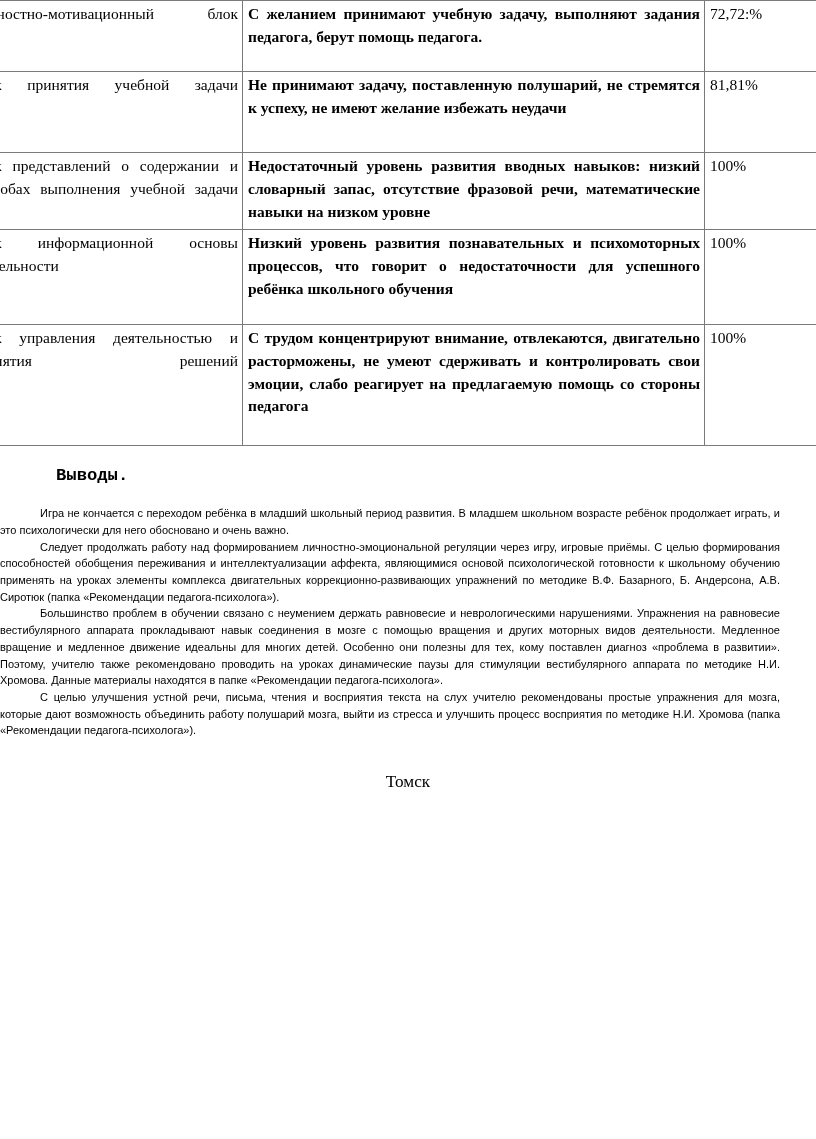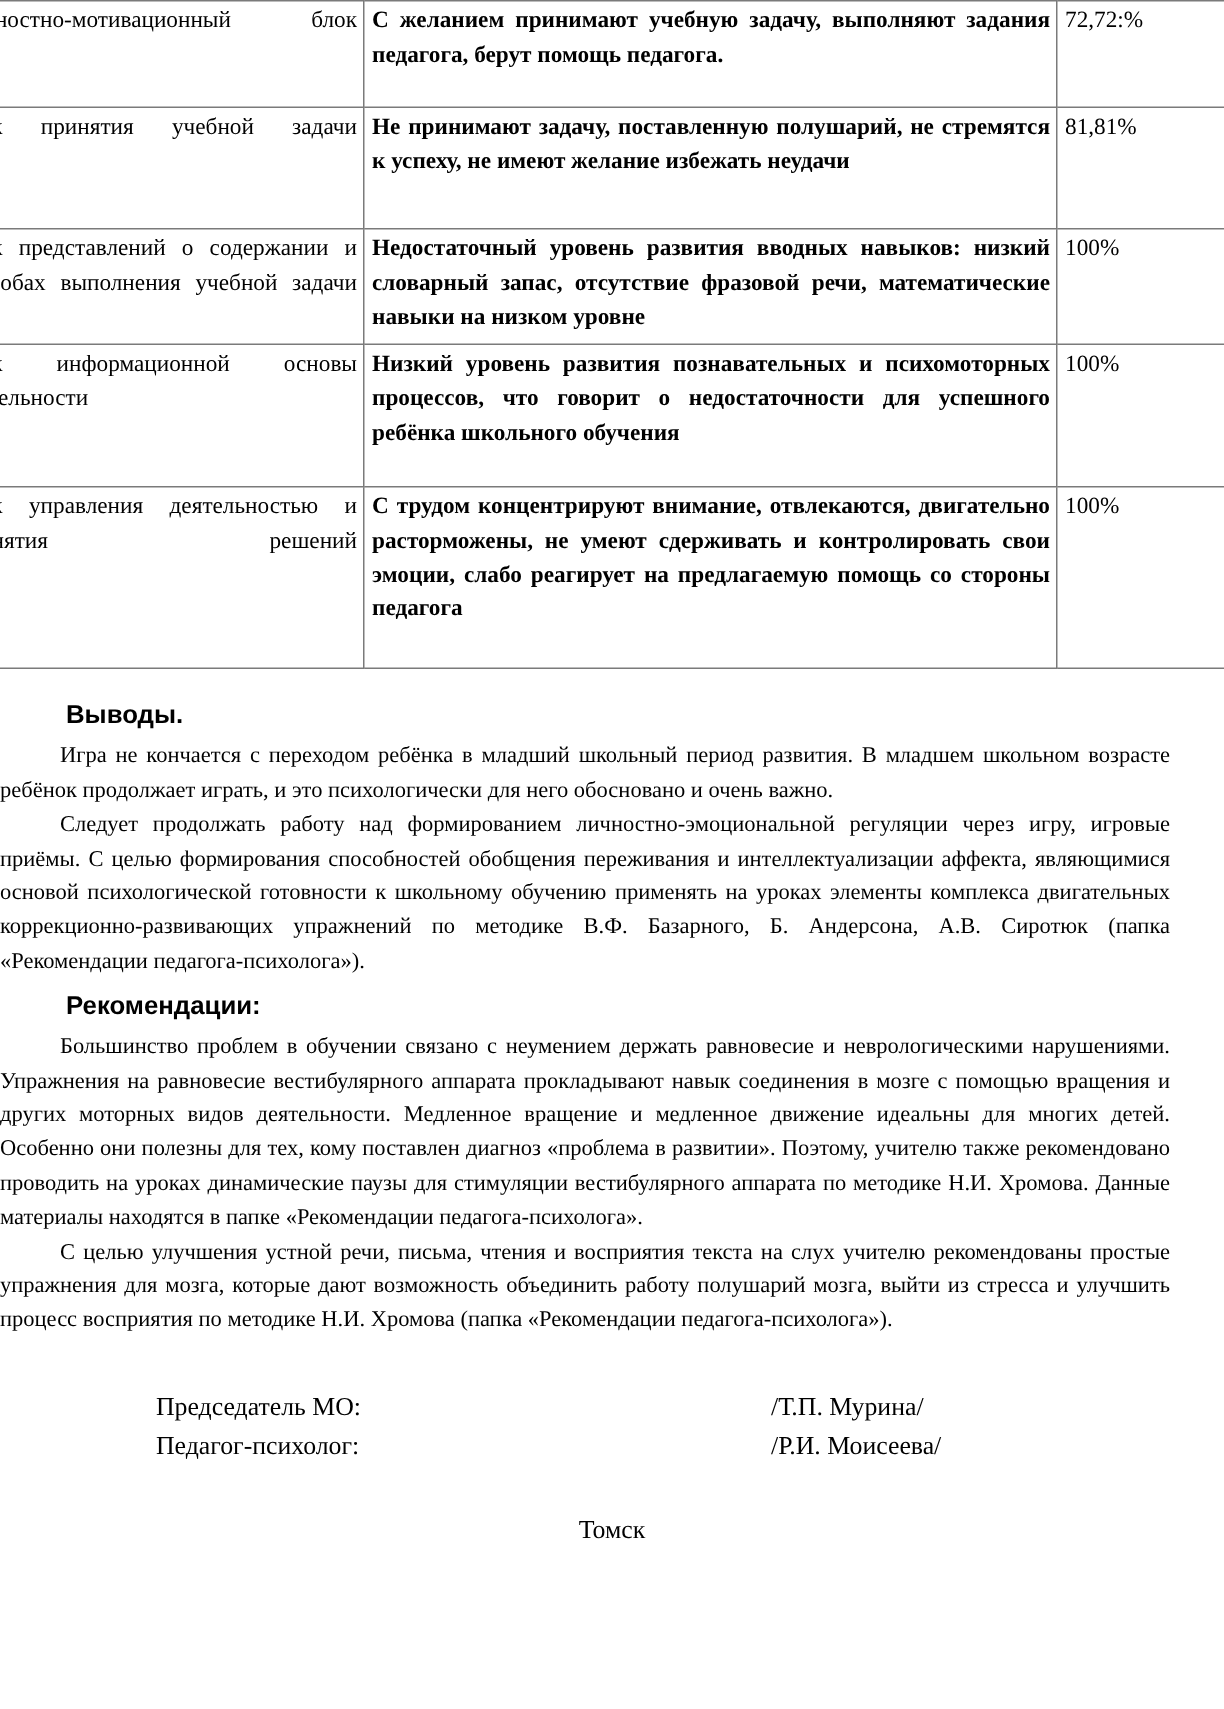--- a/index.html
+++ b/index.html
@@ -50,33 +50,33 @@
   .row-4 td { height: 90px; }
   .row-5 td { height: 116px; }
 
   
   .body-section {
     padding: 0 36px 0 36px;
     margin-top: 17px;
   }
   p.para {
     margin: 0;
-    font-size: 15px;
+    font-size: 11px;
     line-height: 1.52;
     text-align: justify;
     text-indent: 40px;
-    font-family: Liberation Serif, serif;
+    font-family: Liberation Sans, sans-serif;
   }
   p.heading-line {
-    margin: 4px;
+    margin: 16px;
     font-size: 17.2px;
     line-height: 1.52;
     text-indent: 40px;
     font-weight: bold;
-    font-family: Liberation Sans, sans-serif;
+    font-family: Liberation Mono, monospace;
   }
 
   
   .sign-block {
     margin-top: 33px;
     padding: 0 36px;
     font-size: 17.2px;
     line-height: 1.52;
   }
   .sign-row {
@@ -136,34 +136,23 @@
       </tr>
     </tbody>
   </table>
 
   <div class="body-section">
 
     <p class="heading-line">Выводы.</p>
     <p class="para">Игра не кончается с переходом ребёнка в младший школьный период развития. В младшем школьном возрасте ребёнок продолжает играть, и это психологически для него обосновано и очень важно.</p>
     <p class="para">Следует продолжать работу над формированием личностно-эмоциональной регуляции через игру, игровые приёмы. С целью формирования способностей обобщения переживания и интеллектуализации аффекта,   являющимися основой психологической готовности к школьному обучению применять на уроках элементы комплекса двигательных коррекционно-развивающих упражнений по методике В.Ф. Базарного, Б. Андерсона, А.В. Сиротюк (папка «Рекомендации педагога-психолога»).</p>
 
-    <p class="heading-line">Рекомендации:</p>
     <p class="para">Большинство проблем в обучении связано с неумением держать равновесие и неврологическими нарушениями. Упражнения на равновесие вестибулярного аппарата прокладывают навык соединения в мозге с помощью вращения и других моторных видов деятельности. Медленное вращение и медленное движение идеальны для многих детей. Особенно они полезны для тех, кому поставлен диагноз «проблема в развитии». Поэтому, учителю также рекомендовано проводить на уроках динамические паузы для стимуляции вестибулярного аппарата по методике Н.И. Хромова. Данные материалы находятся в папке «Рекомендации педагога-психолога».</p>
     <p class="para">С целью улучшения устной речи, письма, чтения и восприятия текста на слух учителю рекомендованы простые упражнения для мозга, которые  дают возможность объединить работу полушарий мозга, выйти из стресса и улучшить процесс восприятия по методике Н.И. Хромова (папка «Рекомендации педагога-психолога»).</p>
 
-    <div class="sign-block">
-      <div class="sign-row">
-        <span class="sign-label">Председатель МО:</span>
-        <span class="sign-name">/Т.П. Мурина/</span>
-      </div>
-      <div class="sign-row">
-        <span class="sign-label">Педагог-психолог:</span>
-        <span class="sign-name">/Р.И. Моисеева/</span>
-      </div>
-    </div>
 
     <div class="place-block">
       <span class="place-line">Томск</span>
 
     </div>
 
   </div>
 </div>
 
 </body></html>

